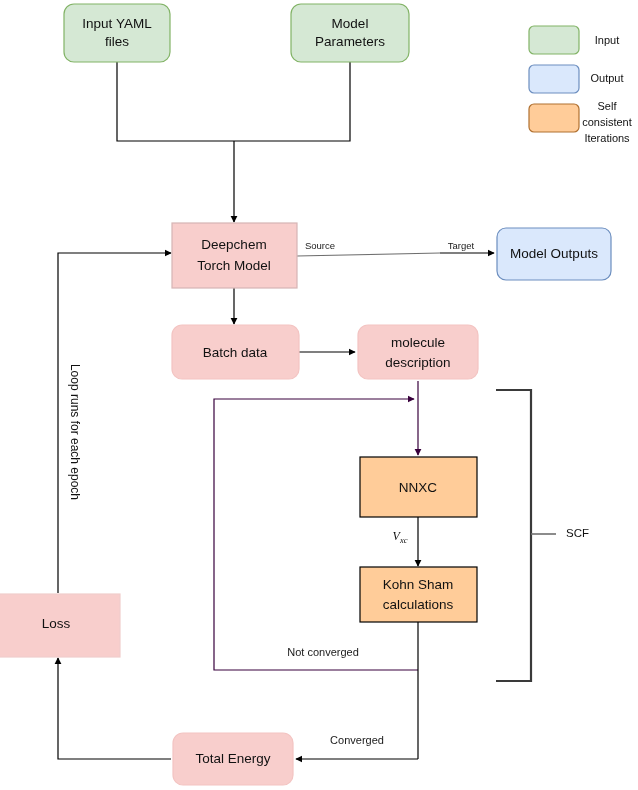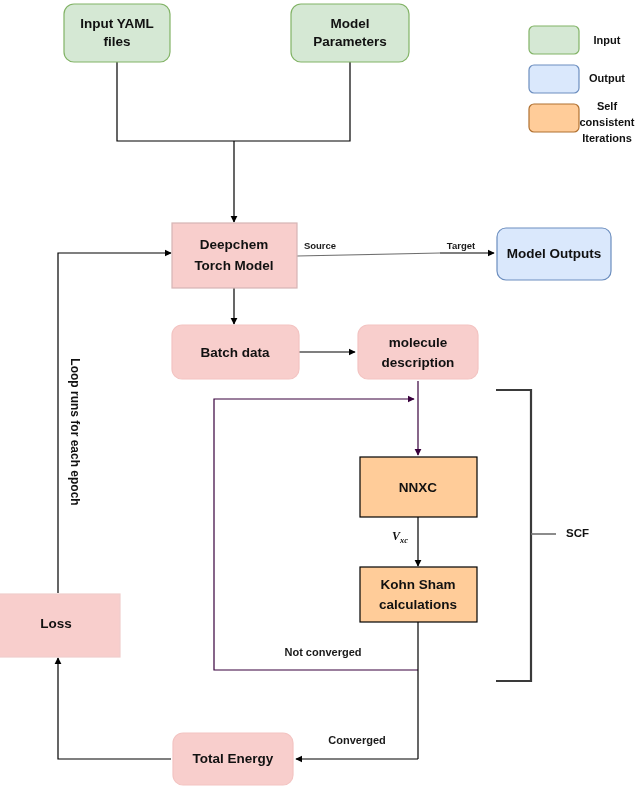--- a/index.html
+++ b/index.html
@@ -10,21 +10,20 @@
   body {
     width: 638px;
     height: 790px;
     font-family: "Liberation Sans", sans-serif;
     overflow: hidden;
   }
   #diagram-root {
     position: relative;
     width: 626px;
     height: 790px;
-    font-weight: bold;
   }
   svg#flow {
     display: block;
     width: 638px;
     height: 790px;
   }
   .node-label {
     font-family: "Liberation Sans", sans-serif;
     font-size: 13.5px;
     fill: #111111;

